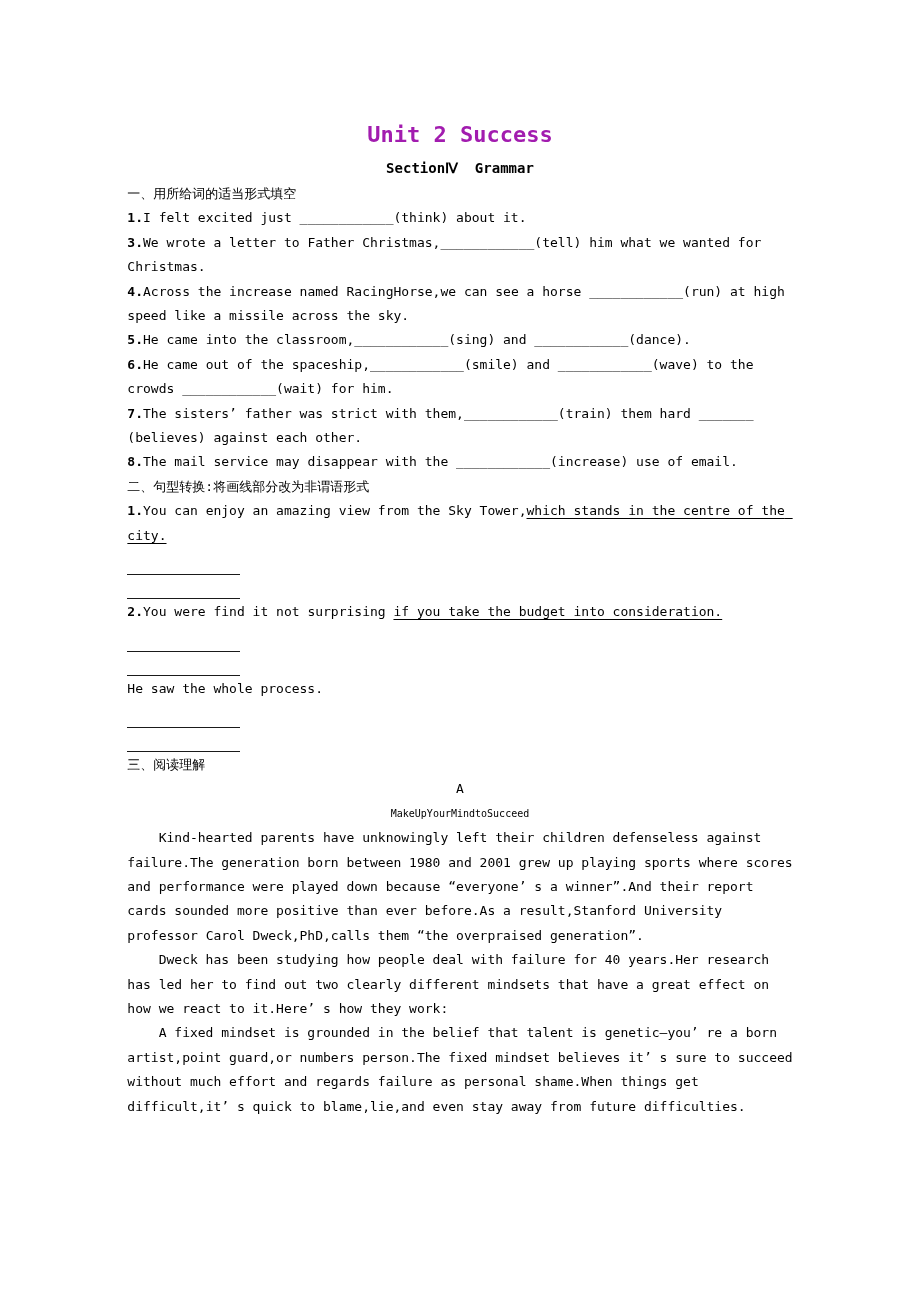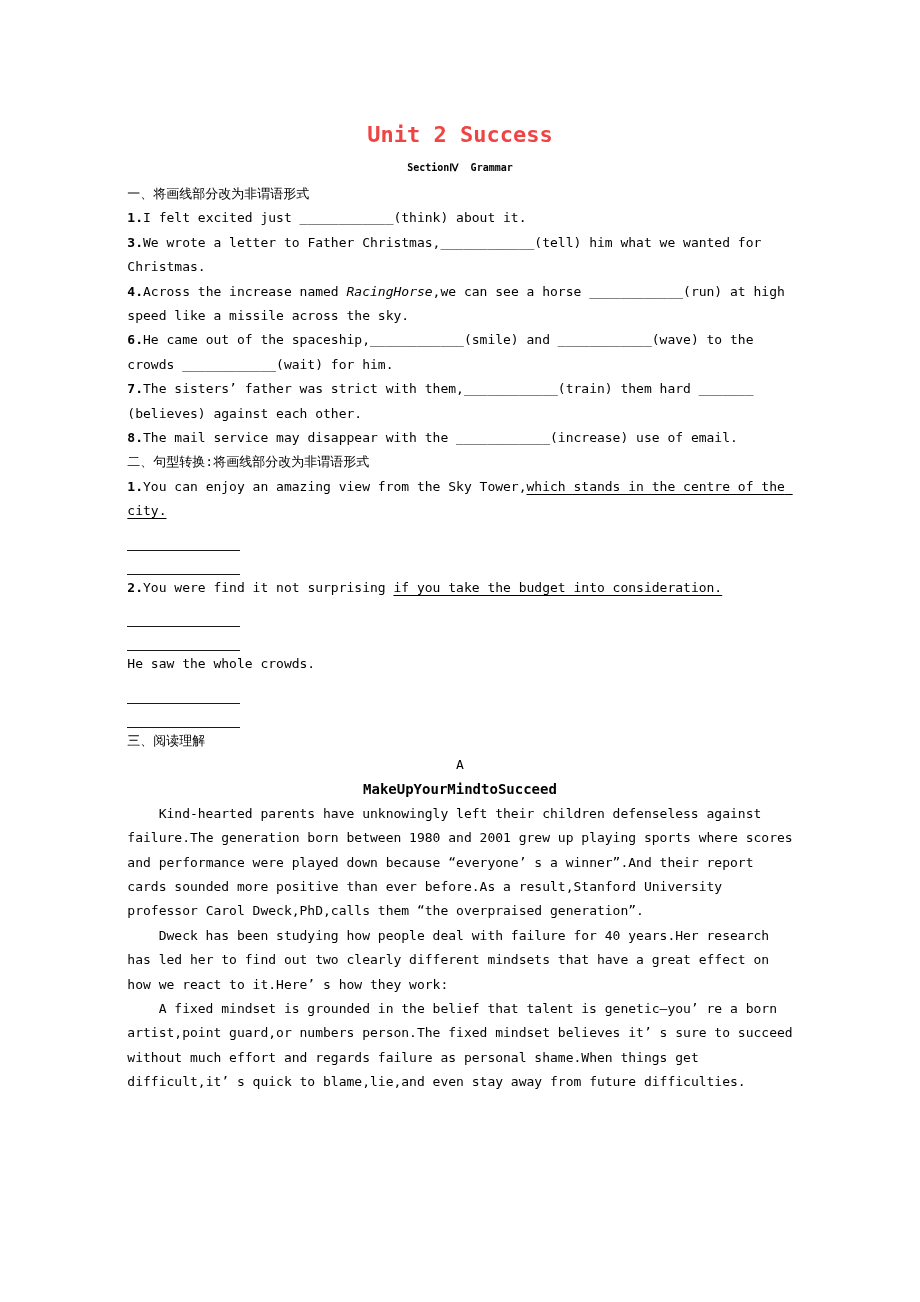--- a/index.html
+++ b/index.html
@@ -15,78 +15,79 @@
     font-size:13px;
     line-height:24.4px;
     margin:0 auto;
     padding-top:120px;
   }
   .title {
     text-align:center;
     font-size:22px;
     line-height:30px;
     font-weight:bold;
-    color:#ef4444;
+    color:#a21caf;
     margin-bottom:6px;
     white-space:pre-wrap;
   }
   .subtitle {
     text-align:center;
-    font-size:10px;
+    font-size:14px;
     line-height:24px;
     font-weight:bold;
     margin-bottom:2px;
     white-space:pre-wrap;
   }
   .heading, .item, .para, .line { white-space:pre-wrap; }
   .num { font-weight:bold; }
   .ul { text-decoration:underline; text-underline-offset:3px; }
-  .it { font-style:italic; }
+  .it { }
   .answer-lines { padding:3px 0 1px; }
   .blank-line {
     width:113px;
     height:24px;
     border-bottom:1px solid #1a1a1a;
   }
   .center { text-align:center; }
-  .passage-title { font-weight:bold; font-size:14px; }
+  .passage-title { font-weight:normal; font-size:10px; }
   .para { text-indent:4ch; }
 </style>
 </head>
 <body>
 
 <div class="content">
 
   <div class="title">Unit 2 Success</div>
   <div class="subtitle">SectionⅣ  Grammar</div>
 
-  <div class="heading">一、将画线部分改为非谓语形式</div>
+  <div class="heading">一、用所给词的适当形式填空</div>
 
   <p class="item"><b class="num">1.</b><span>I felt excited just ____________(think) about it.</span></p>
   <p class="item"><b class="num">3.</b><span>We wrote a letter to Father Christmas,____________(tell) him what we wanted for Christmas.</span></p>
   <p class="item"><b class="num">4.</b><span>Across the increase named </span><span class="it">RacingHorse</span><span>,we can see a horse ____________(run) at high speed like a missile across the sky.</span></p>
+  <p class="item"><b class="num">5.</b><span>He came into the classroom,____________(sing) and ____________(dance).</span></p>
   <p class="item"><b class="num">6.</b><span>He came out of the spaceship,____________(smile) and ____________(wave) to the crowds ____________(wait) for him.</span></p>
   <p class="item"><b class="num">7.</b><span>The sisters’ father was strict with them,____________(train) them hard _______ (believes) against each other.</span></p>
   <p class="item"><b class="num">8.</b><span>The mail service may disappear with the ____________(increase) use of email.</span></p>
 
   <div class="heading">二、句型转换:将画线部分改为非谓语形式</div>
 
   <p class="item"><b class="num">1.</b><span>You can enjoy an amazing view from the Sky Tower,</span><span class="ul">which stands in the centre of the city.</span></p>
   <div class="answer-lines">
     <div class="blank-line"></div>
     <div class="blank-line"></div>
   </div>
 
   <p class="item"><b class="num">2.</b><span>You were find it not surprising </span><span class="ul">if you take the budget into consideration.</span></p>
   <div class="answer-lines">
     <div class="blank-line"></div>
     <div class="blank-line"></div>
   </div>
 
-  <p class="line">He saw the whole crowds.</p>
+  <p class="line">He saw the whole process.</p>
   <div class="answer-lines">
     <div class="blank-line"></div>
     <div class="blank-line"></div>
   </div>
 
   <div class="heading">三、阅读理解</div>
 
   <div class="line center">A</div>
   <div class="line center passage-title">MakeUpYourMindtoSucceed</div>
 

